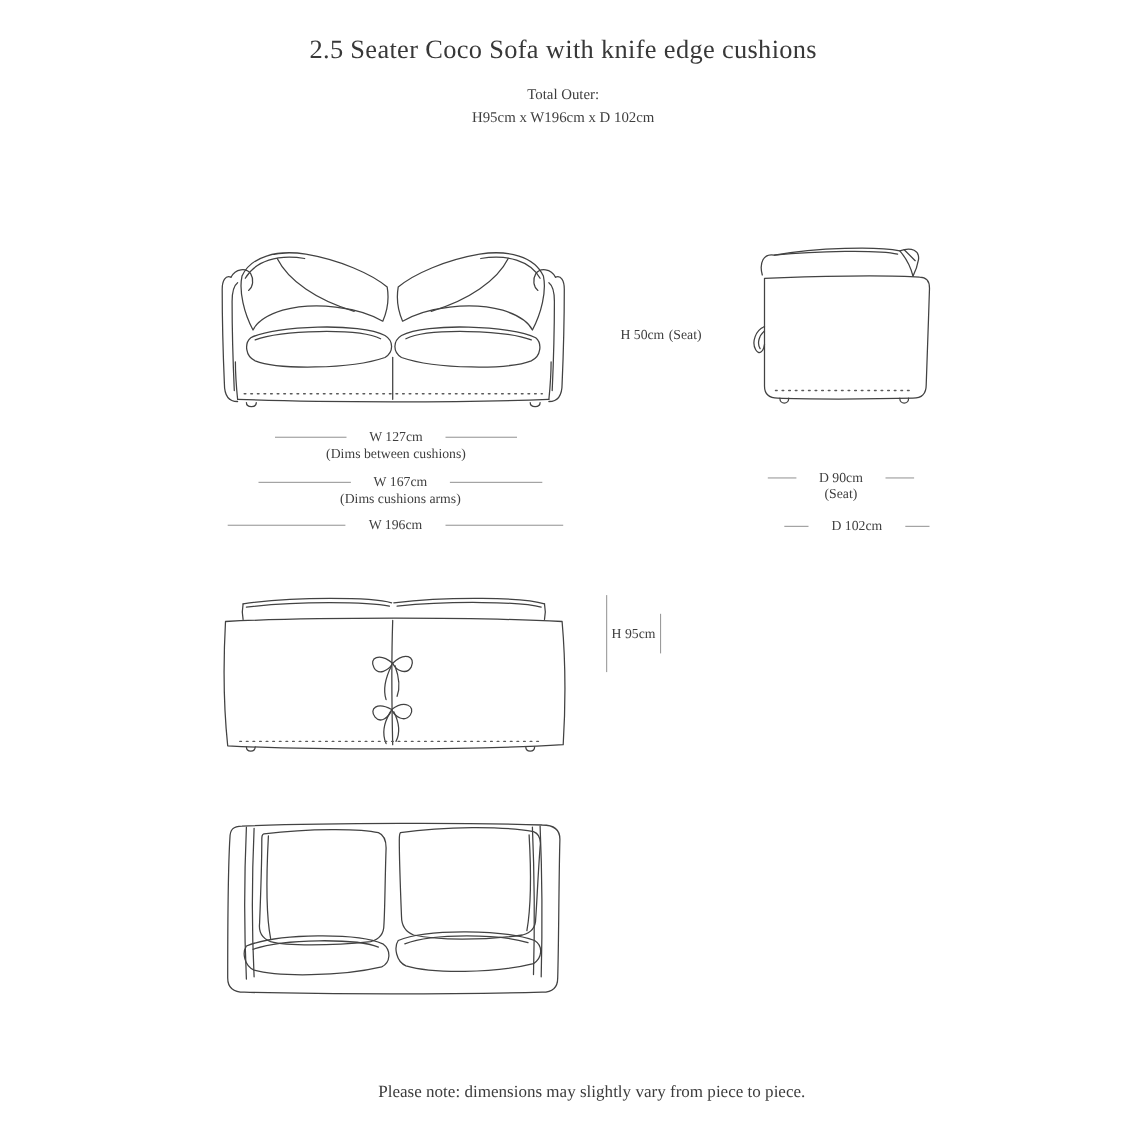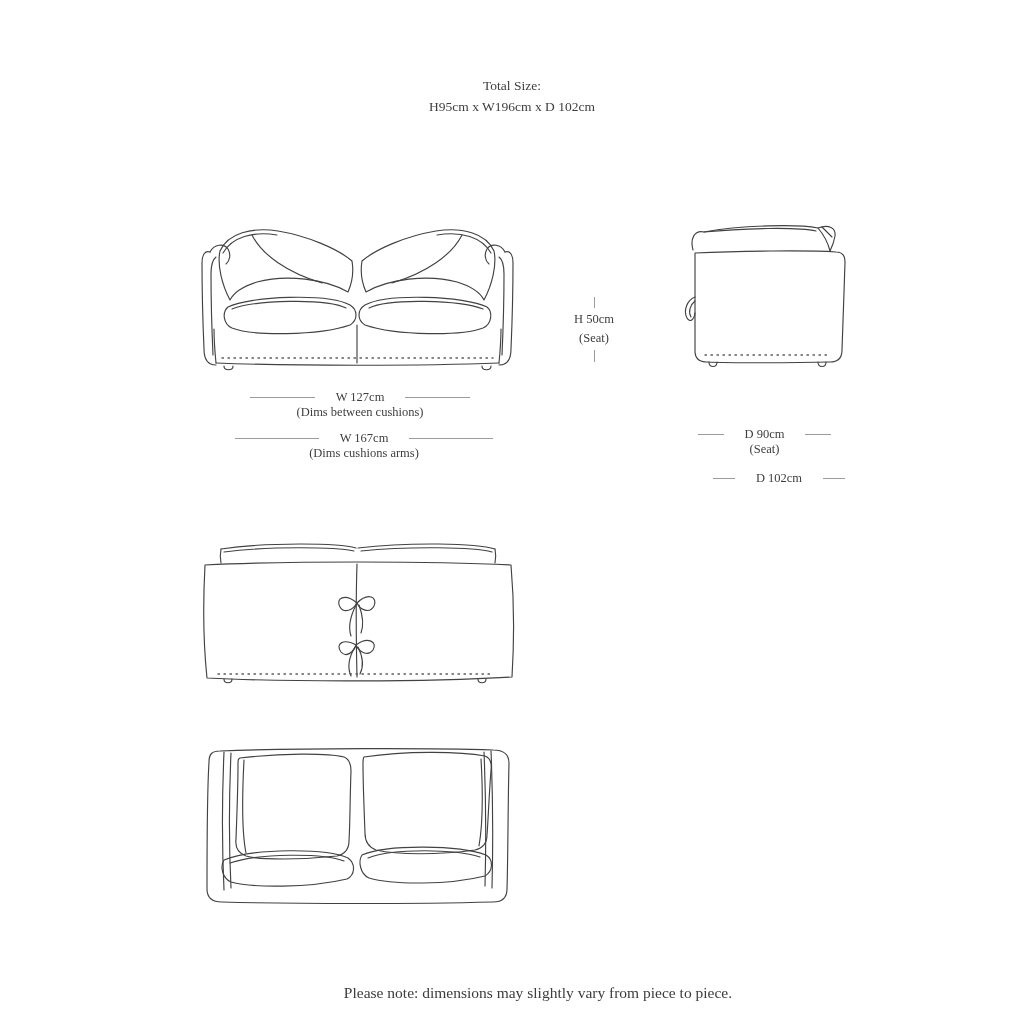--- a/index.html
+++ b/index.html
@@ -17,35 +17,36 @@
   .sketch{position:absolute;}
   .sketch path{fill:none;stroke:#424242;stroke-width:1.15;stroke-linecap:round;stroke-linejoin:round;}
   .sketch path.dots{stroke-dasharray:1.5,4.5;stroke-width:1.3;stroke:#5a5a5a;}
   
   .dim{position:absolute;font-size:12.5px;color:#3e3e3e;}
   .dim-row{display:flex;align-items:center;gap:21px;height:15px;}
   .dim-line{flex:1;height:0;border-top:1px solid #9b9b9b;}
   .dim-value{white-space:nowrap;}
   .dim-caption{text-align:center;margin-top:0;white-space:nowrap;}
   
-  .dim-v{display:flex;flex-direction:column;align-items:center;gap:4px;}
+  .dim-v{display:flex;flex-direction:row;align-items:center;gap:4px;}
   .vline{width:1px;background:#9b9b9b;}
   .footer-note{
     position:absolute;top:984px;left:0;width:100%;text-align:center;
     font-size:15.5px;color:#3c3c3c;padding-left:26px;
   }
 </style>
 </head>
 <body>
 
 <div class="canvas">
 
+  <h1 class="page-title">2.5 Seater Coco Sofa with knife edge cushions</h1>
 
   <div class="total-size">
-    <div class="ts-label">Total Size:</div>
+    <div class="ts-label">Total Outer:</div>
     <div class="ts-value">H95cm x W196cm x D 102cm</div>
   </div>
 
   <svg class="sketch" style="left:200px;top:221px;" width="315" height="152" viewBox="0 0 315 152">
 
     <path d="M10,31 C5,29 2,34 2,42 C2,68 3,105 4,128 C4,139 8,144 16,144"></path>
     <path d="M10,31 C14,23 24,22 28,28 C31,33 30,40 26,43"></path>
     <path d="M16,36 C12,39 11,45 11,53 C11,80 12,112 13,134"></path>
 
     <path d="M305,31 C310,29 313,34 313,42 C313,68 312,105 311,128 C311,139 307,144 299,144"></path>
@@ -111,20 +112,25 @@
   <div class="dim" style="left:235px;top:431px;width:258px;">
     <div class="dim-row">
       <span class="dim-line"></span>
       <span class="dim-value">W 167cm</span>
       <span class="dim-line"></span>
     </div>
     <div class="dim-caption">(Dims cushions arms)</div>
   </div>
 
   <div class="dim" style="left:207px;top:470px;width:305px;">
+    <div class="dim-row">
+      <span class="dim-line"></span>
+      <span class="dim-value">W 196cm</span>
+      <span class="dim-line"></span>
+    </div>
   </div>
 
   <div class="dim" style="left:698px;top:427px;width:133px;">
     <div class="dim-row">
       <span class="dim-line"></span>
       <span class="dim-value">D 90cm</span>
       <span class="dim-line"></span>
     </div>
     <div class="dim-caption">(Seat)</div>
   </div>
@@ -158,20 +164,25 @@
     <path d="M162,109 C149,102 141,108 147,116 C152,122 160,116 162,109 Z"></path>
     <path d="M162,109 C174,100 184,106 179,114 C174,121 165,116 162,109 Z"></path>
     <path d="M161,111 C155,121 153,131 157,140"></path>
     <path d="M164,111 C169,121 170,130 166,138"></path>
 
     <path class="dots" d="M24,138 L298,138"></path>
     <path d="M30,143 C30,148 38,148 38,143"></path>
     <path d="M284,143 C284,148 292,148 292,143"></path>
   </svg>
 
+  <div class="dim dim-v" style="left:551px;top:541px;width:68px;">
+    <span class="vline" style="height:70px"></span>
+    <span class="dim-value">H 95cm</span>
+    <span class="vline" style="height:36px"></span>
+  </div>
 
   <svg class="sketch" style="left:196px;top:738px;" width="320" height="170" viewBox="0 0 320 170">
 
     <path d="M24,13 C100,10 240,10 297,12 C308,12 313,16 313,25 C312,62 312,120 311,151 C311,160 306,164 297,164 C220,166 98,166 26,164 C16,164 11,160 11,151 C11,116 11,56 13,24 C13,16 16,13 24,13 Z"></path>
 
     <path d="M28,14 C26,60 26,110 28,152"></path>
     <path d="M35,15 C33,60 33,110 35,150"></path>
     <path d="M295,13 C297,60 297,110 296,150"></path>
     <path d="M288,14 C290,60 290,110 289,148"></path>
 

